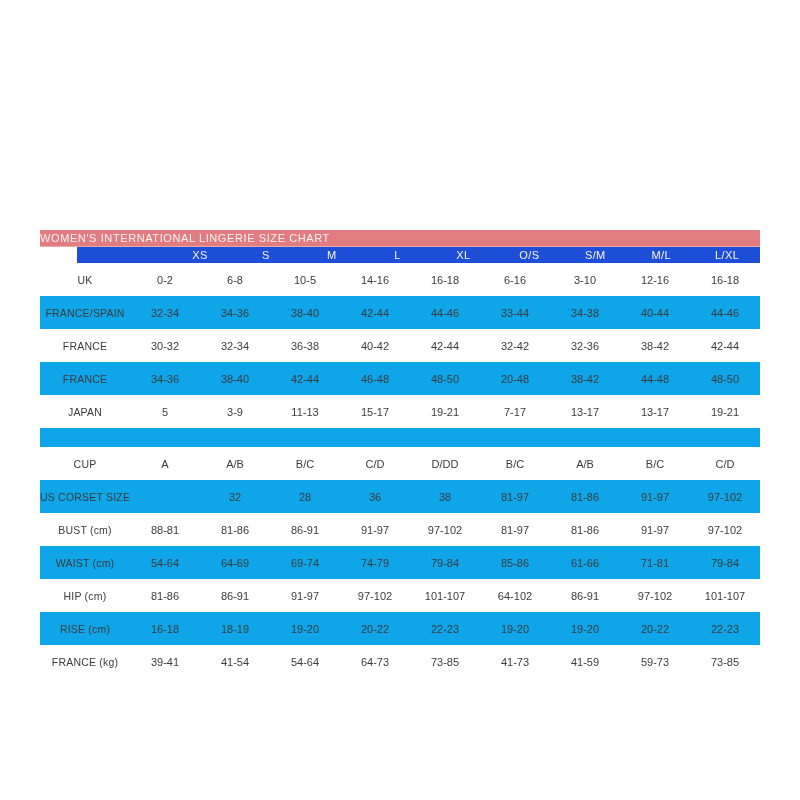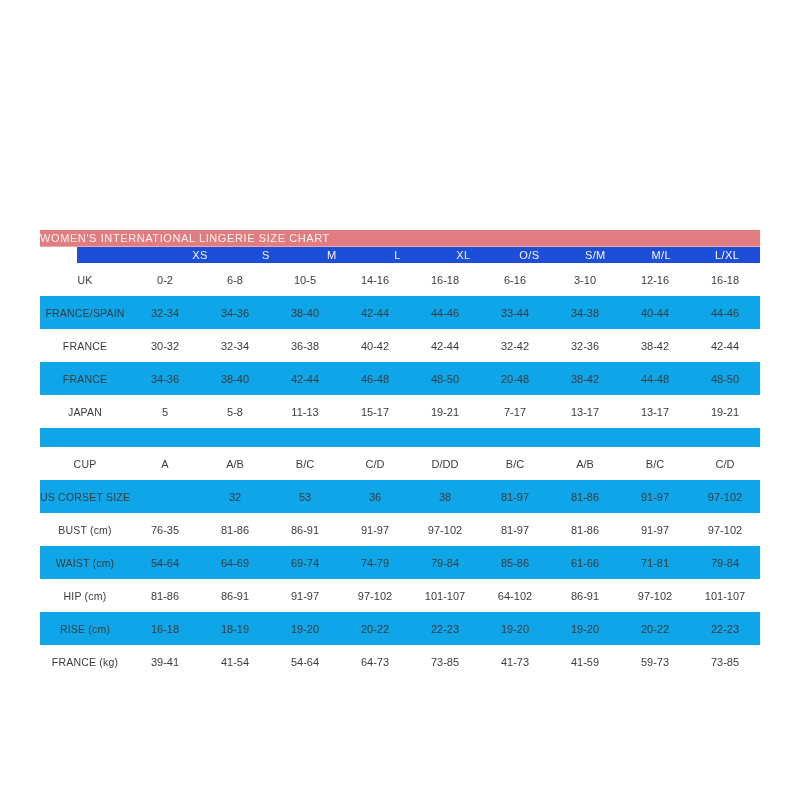--- a/index.html
+++ b/index.html
@@ -120,21 +120,21 @@
         <div class="cell">46-48</div>
         <div class="cell">48-50</div>
         <div class="cell">20-48</div>
         <div class="cell">38-42</div>
         <div class="cell">44-48</div>
         <div class="cell">48-50</div>
       </div>
       <div class="grid-row data-row">
         <div class="cell row-label">JAPAN</div>
         <div class="cell">5</div>
-        <div class="cell">5-8</div>
+        <div class="cell">3-9</div>
         <div class="cell">11-13</div>
         <div class="cell">15-17</div>
         <div class="cell">19-21</div>
         <div class="cell">7-17</div>
         <div class="cell">13-17</div>
         <div class="cell">13-17</div>
         <div class="cell">19-21</div>
       </div>
       <div class="grid-row data-row pink spacer-row">
         <div class="cell row-label"></div>
@@ -157,31 +157,31 @@
         <div class="cell">D/DD</div>
         <div class="cell">B/C</div>
         <div class="cell">A/B</div>
         <div class="cell">B/C</div>
         <div class="cell">C/D</div>
       </div>
       <div class="grid-row data-row pink">
         <div class="cell row-label">US CORSET SIZE</div>
         <div class="cell"></div>
         <div class="cell">32</div>
-        <div class="cell">53</div>
+        <div class="cell">28</div>
         <div class="cell">36</div>
         <div class="cell">38</div>
         <div class="cell">81-97</div>
         <div class="cell">81-86</div>
         <div class="cell">91-97</div>
         <div class="cell">97-102</div>
       </div>
       <div class="grid-row data-row">
         <div class="cell row-label">BUST (cm)</div>
-        <div class="cell">76-35</div>
+        <div class="cell">88-81</div>
         <div class="cell">81-86</div>
         <div class="cell">86-91</div>
         <div class="cell">91-97</div>
         <div class="cell">97-102</div>
         <div class="cell">81-97</div>
         <div class="cell">81-86</div>
         <div class="cell">91-97</div>
         <div class="cell">97-102</div>
       </div>
       <div class="grid-row data-row pink">

